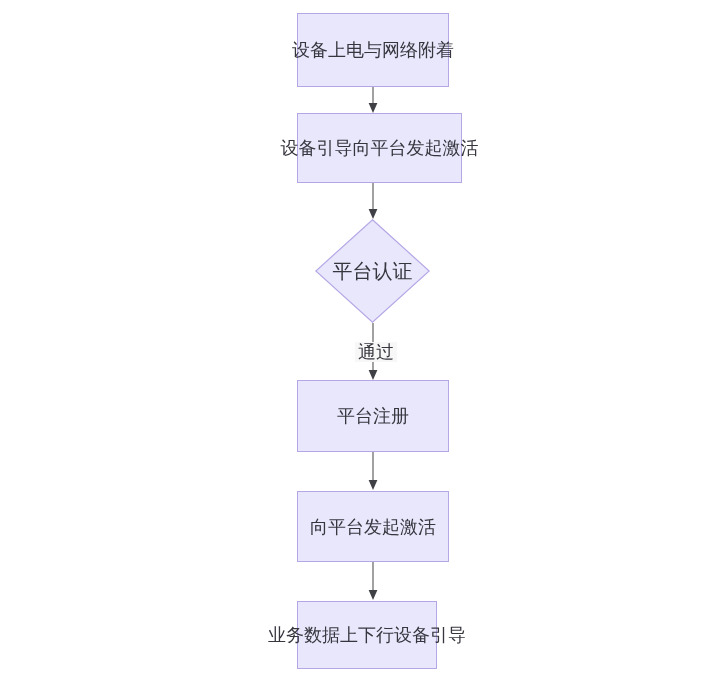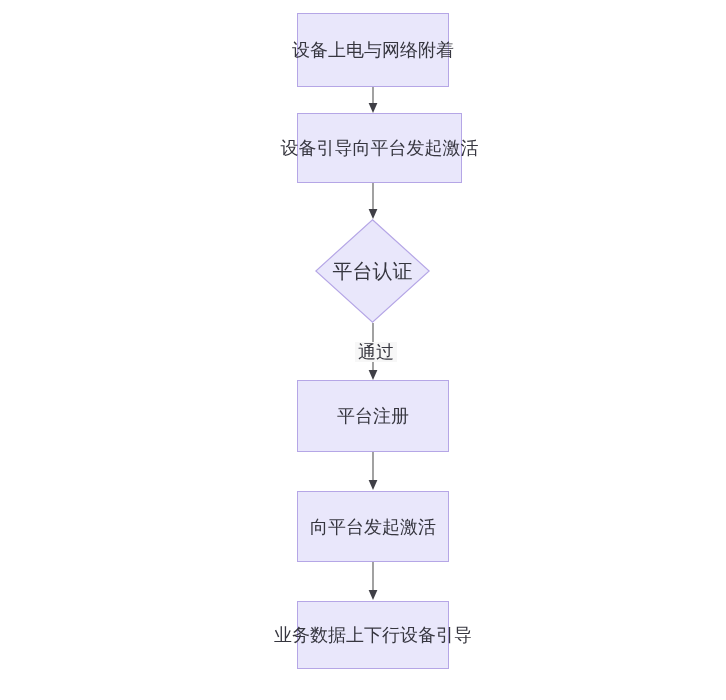--- a/index.html
+++ b/index.html
@@ -134,18 +134,18 @@
     <span class="line">向平台发起激活</span>
   </div>
 
   <div class="edge" style="left:366px; top:562px; width:14px; height:39px;">
     <svg width="14" height="39" viewBox="0 0 14 39">
       <line x1="7" y1="0" x2="7" y2="31" stroke="#555555" stroke-width="1.1"></line>
       <polygon points="7,38 2.6,28 11.4,28" fill="#3f3f46"></polygon>
     </svg>
   </div>
 
-  <div class="node" style="left:297px; top:601px; width:152px; height:68px;">
+  <div class="node" style="left:297px; top:601px; width:140px; height:68px;">
     <span class="line">业务数据上下行</span>
     <span class="line">设备引导</span>
   </div>
 
 </div>
 
 </body></html>

